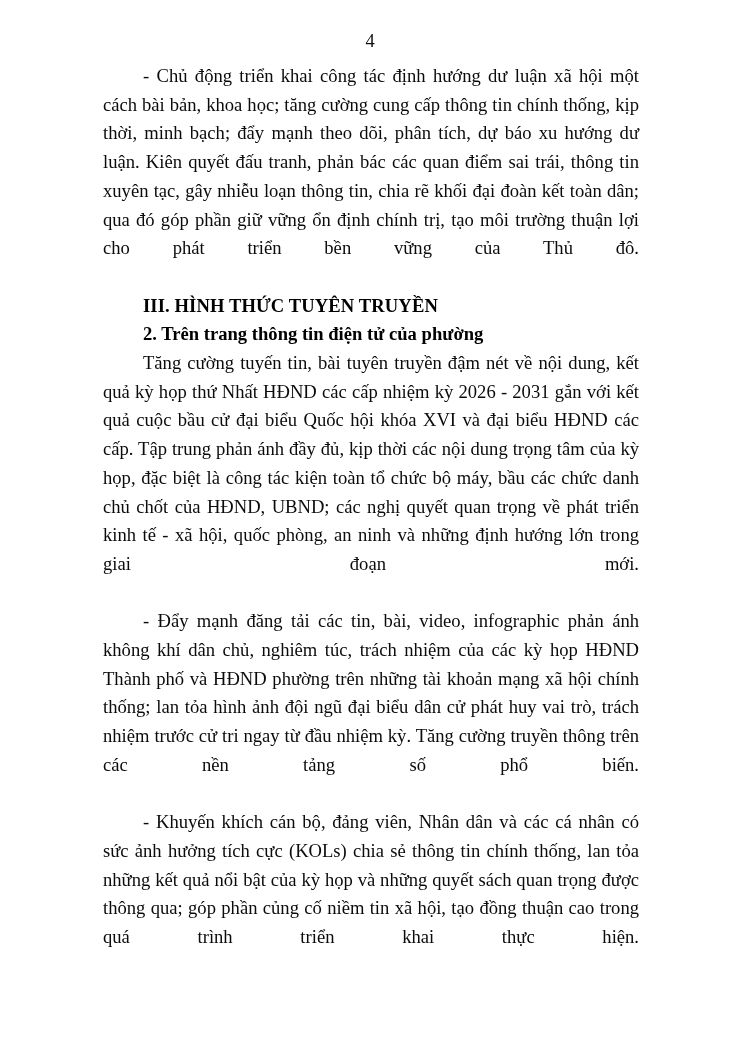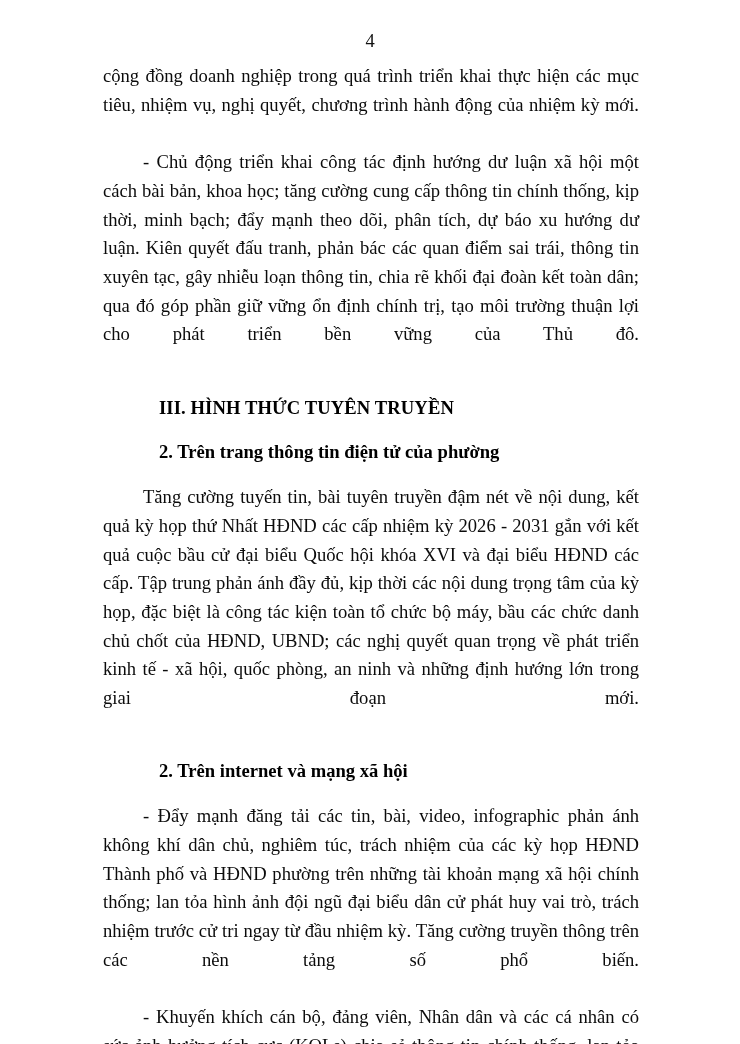--- a/index.html
+++ b/index.html
@@ -42,21 +42,21 @@
     text-align: justify;
     text-justify: inter-word;
     text-indent: 40px;
     color: #0b0b0b;
     -webkit-font-smoothing: antialiased;
   }
   p.para.noindent {
     text-indent: 0;
   }
   p.heading {
-    margin: 16px;
+    margin: 0;
     font-size: 18.6px;
     line-height: 28.7px;
     font-weight: bold;
     text-indent: 40px;
     text-align: left;
     color: #000;
   }
   p.heading.caps {
     letter-spacing: 0.1px;
   }
@@ -69,30 +69,28 @@
 </style>
 </head>
 <body>
 
 <div class="page">
 
   <div class="page-number">4</div>
 
   <div class="content">
 
-    <p class="para noindent">cộng đồng doanh nghiệp trong quá trình triển khai thực hiện các mục tiêu, nhiệm vụ, nghị quyết, chương trình hành động của nhiệm kỳ mới.</p>
 
     <p class="para">- Chủ động triển khai công tác định hướng dư luận xã hội một cách bài bản, khoa học; tăng cường cung cấp thông tin chính thống, kịp thời, minh bạch; đẩy mạnh theo dõi, phân tích, dự báo xu hướng dư luận. Kiên quyết đấu tranh, phản bác các quan điểm sai trái, thông tin xuyên tạc, gây nhiễu loạn thông tin, chia rẽ khối đại đoàn kết toàn dân; qua đó góp phần giữ vững ổn định chính trị, tạo môi trường thuận lợi cho phát triển bền vững của Thủ đô.</p>
 
     <p class="heading caps">III. HÌNH THỨC TUYÊN TRUYỀN</p>
 
     <p class="heading">2. Trên trang thông tin điện tử của phường</p>
 
     <p class="para">Tăng cường tuyến tin, bài tuyên truyền đậm nét về nội dung, kết quả kỳ họp thứ Nhất HĐND các cấp nhiệm kỳ 2026 - 2031 gắn với kết quả cuộc bầu cử đại biểu Quốc hội khóa XVI và đại biểu HĐND các cấp. Tập trung phản ánh đầy đủ, kịp thời các nội dung trọng tâm của kỳ họp, đặc biệt là công tác kiện toàn tổ chức bộ máy, bầu các chức danh chủ chốt của HĐND, UBND; các nghị quyết quan trọng về phát triển kinh tế - xã hội, quốc phòng, an ninh và những định hướng lớn trong giai đoạn mới.</p>
 
-    <p class="heading">2. Trên internet và mạng xã hội</p>
 
     <p class="para">- Đẩy mạnh đăng tải các tin, bài, video, infographic phản ánh không khí dân chủ, nghiêm túc, trách nhiệm của các kỳ họp HĐND Thành phố và HĐND phường trên những tài khoản mạng xã hội chính thống; lan tỏa hình ảnh đội ngũ đại biểu dân cử phát huy vai trò, trách nhiệm trước cử tri ngay từ đầu nhiệm kỳ. Tăng cường truyền thông trên các nền tảng số phổ biến.</p>
 
     <p class="para">- Khuyến khích cán bộ, đảng viên, Nhân dân và các cá nhân có sức ảnh hưởng tích cực (KOLs) chia sẻ thông tin chính thống, lan tỏa những kết quả nổi bật của kỳ họp và những quyết sách quan trọng được thông qua; góp phần củng cố niềm tin xã hội, tạo đồng thuận cao trong quá trình triển khai thực hiện.</p>
 
   </div>
 </div>
 
 </body></html>

